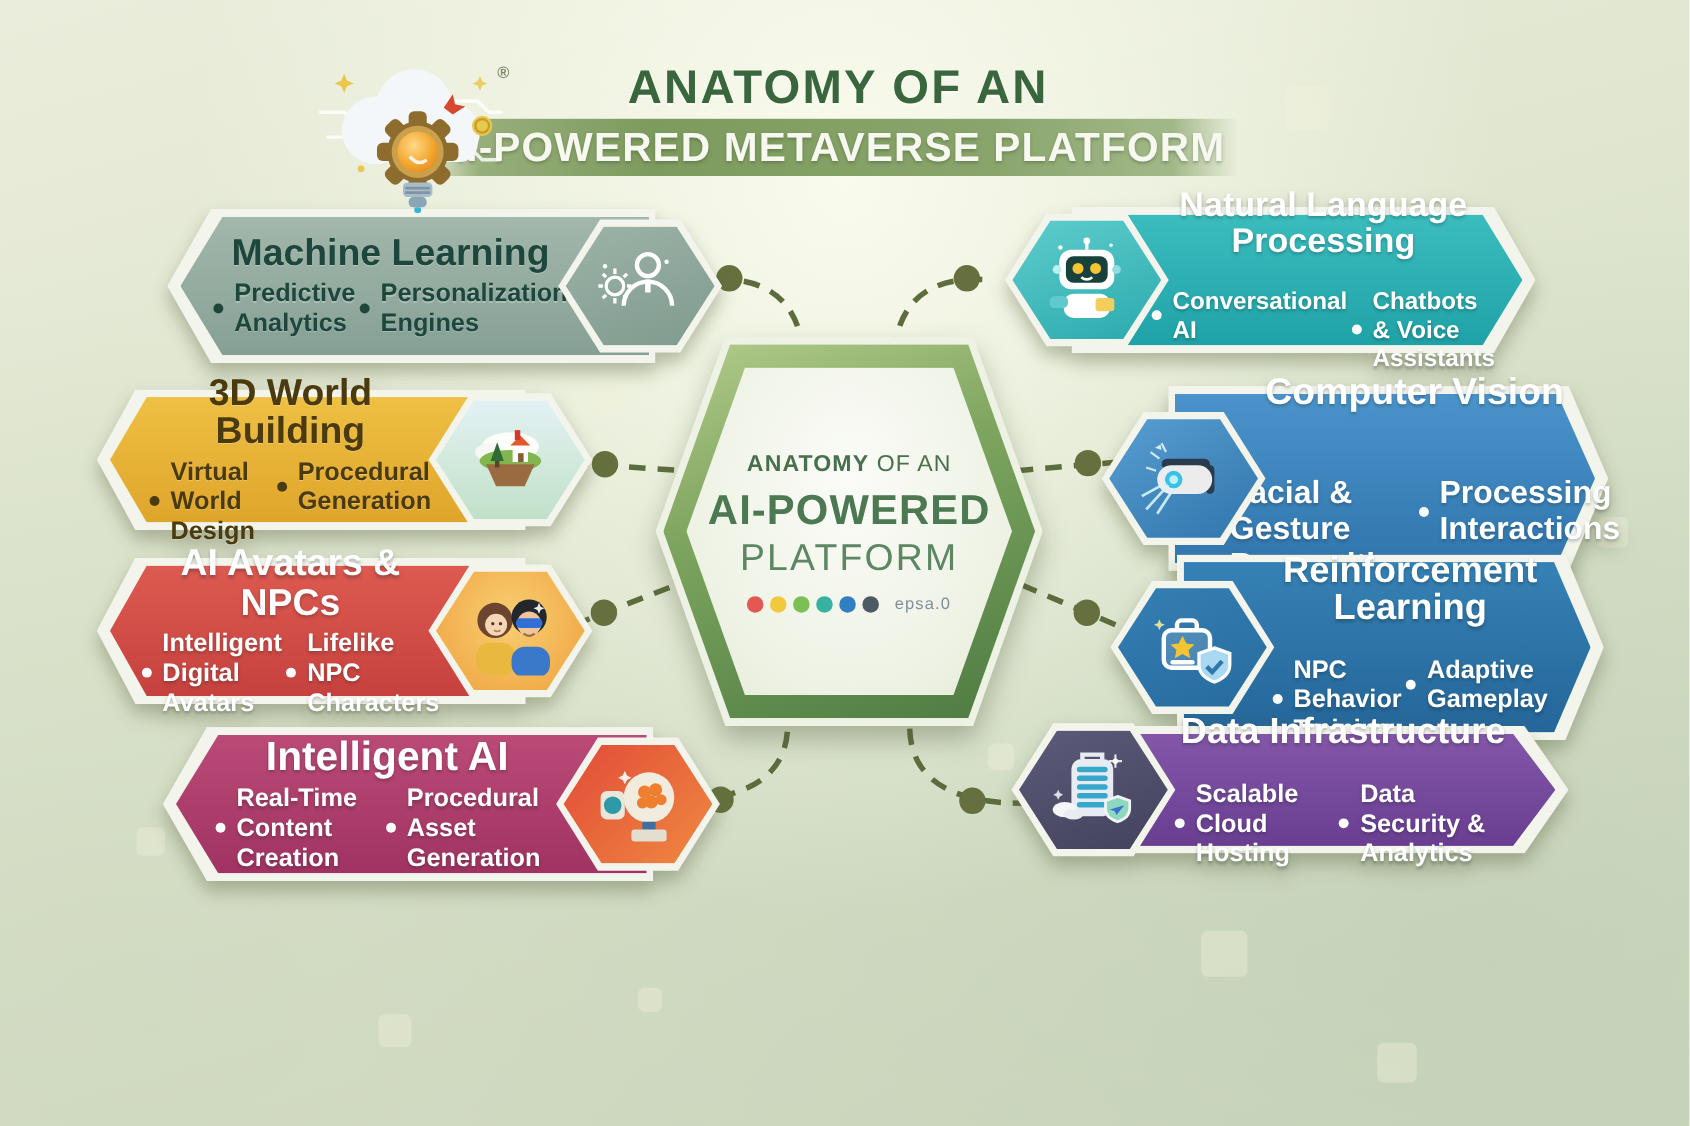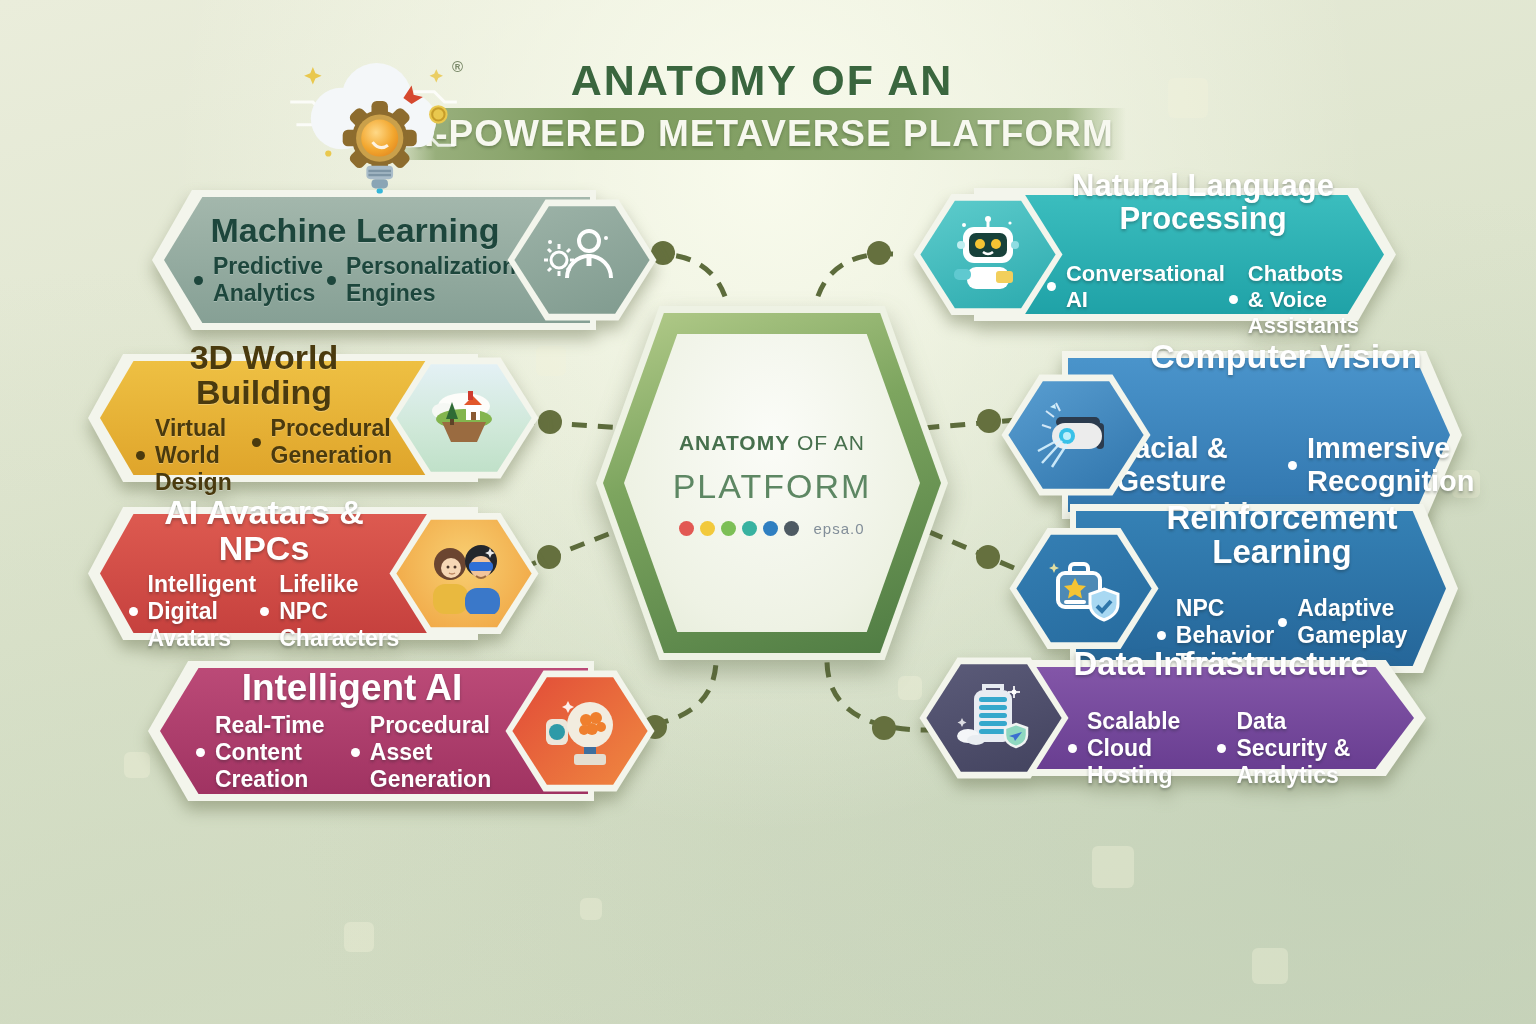--- a/index.html
+++ b/index.html
@@ -198,20 +198,21 @@
   <div class="ribbon">
     <span>AI-POWERED METAVERSE PLATFORM</span>
   </div>
 
   <div class="hex">
     <div class="hexL hex-outer"></div>
     <div class="hexL hex-ring"></div>
     <div class="hexL hex-inner"></div>
     <div class="hex-content">
       <div class="hx1"><b>ANATOMY</b><span> OF AN</span></div>
+      <div class="hx2">AI-POWERED</div>
       <div class="hx4">PLATFORM</div>
       <div class="dots-row">
         <span style="display:flex;gap:6px">
             <span class="cdot" style="background: rgb(226, 88, 83);"></span>
             <span class="cdot" style="background: rgb(242, 201, 60);"></span>
             <span class="cdot" style="background: rgb(124, 191, 86);"></span>
             <span class="cdot" style="background: rgb(56, 178, 160);"></span>
             <span class="cdot" style="background: rgb(47, 127, 193);"></span>
             <span class="cdot" style="background: rgb(78, 90, 99);"></span>
           </span>
@@ -403,21 +404,21 @@
     <div class="bshape fill"></div>
     <div class="btext">
       <h2>Computer Vision</h2>
       <ul>
         <li>
             <span class="bdot"></span>
             <span>Facial &amp; Gesture Recognition</span>
           </li>
         <li>
             <span class="bdot"></span>
-            <span>Immersive Recognition</span>
+            <span>Processing Interactions</span>
           </li>
       </ul>
     </div>
     <div class="ihex">
       <div class="ihexL ihex-w"></div>
         <div class="ihexL ihex-f"></div>
       <svg width="80" height="80" viewBox="0 0 80 80">
         <g stroke="#eaf6ff" stroke-width="2" opacity="0.85" fill="none">
           <path d="M10 16l8 6M6 30l9 3M20 8l4 8"></path>
         </g>

